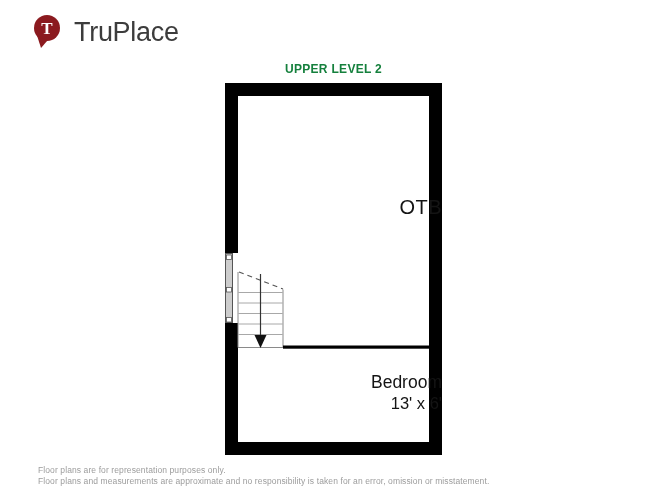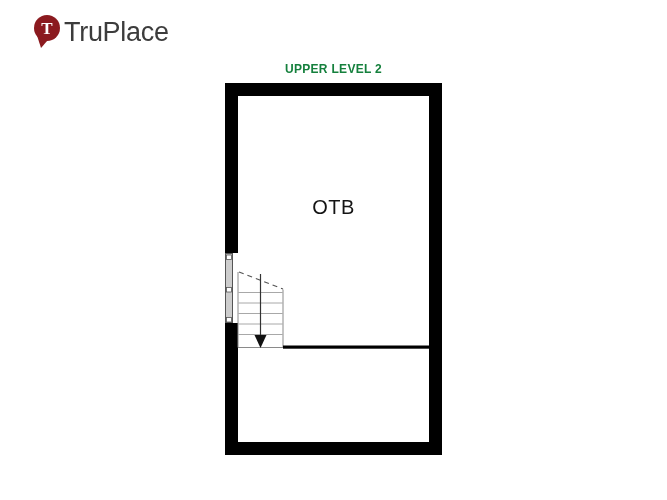--- a/index.html
+++ b/index.html
@@ -10,21 +10,21 @@
   .page{
     position:relative; width:667px; height:500px; background:#ffffff;
     overflow:hidden; font-family:"Liberation Sans", sans-serif;
   }
   
   .logo{position:absolute; left:33px; top:15px; display:flex; align-items:flex-start;}
   .logo-pin{width:28px; height:34px; display:block;}
   .pin-shape{fill:var(--brand);}
   .pin-letter{fill:#ffffff; font-family:"Liberation Serif", serif; font-weight:bold; font-size:17px;}
   .logo-word{
-    margin-left:3px; color:var(--logo-text); font-size:27px; line-height:34px;
+    margin-left:13px; color:var(--logo-text); font-size:27px; line-height:34px;
     font-weight:500; letter-spacing:-0.3px;
   }
   
   .plan-title{
     position:absolute; left:225px; top:62px; width:217px; text-align:center;
     font-size:12px; font-weight:bold; color:#15803d; letter-spacing:0.3px;
   }
   .plan-outline{
     position:absolute; left:225px; top:83px; width:217px; height:372px;
     border:13px solid var(--wall); box-sizing:border-box; background:#fff;
@@ -33,21 +33,21 @@
   .mask{fill:#ffffff;}
   .window-frame{fill:var(--window-fill); stroke:#555; stroke-width:1;}
   .window-tick{fill:#ffffff; stroke:#555; stroke-width:0.8;}
   .stair-edge{stroke:var(--stair-line); stroke-width:1; fill:none;}
   .stair-tread{stroke:var(--tread-line); stroke-width:1;}
   .stair-break{stroke:#555; stroke-width:1.2; stroke-dasharray:5 4; fill:none;}
   .stair-arrow-line{stroke:#333; stroke-width:1.2;}
   .stair-arrow-head{fill:#111;}
   .interior-wall{fill:var(--wall);}
   .room-label{
-    position:absolute; left:225px; width:217px; text-align:center; color:var(--label);
+    position:absolute; left:225px; width:217px; text-align:right; color:var(--label);
   }
   .otb{top:196px; font-size:20px; letter-spacing:0.5px;}
   .bedroom{top:372px; font-size:17.5px; line-height:21px;}
   .bedroom .dims{font-size:16.5px;}
   
   .footer{
     position:absolute; left:38px; top:465px; color:var(--disclaimer);
     font-size:8.5px; line-height:11.3px; letter-spacing:0.1px;
   }
 </style>
@@ -63,20 +63,24 @@
       <text class="pin-letter" x="14" y="19" text-anchor="middle">T</text>
     </svg>
     <span class="logo-word">TruPlace</span>
   </div>
 
   <div class="plan-title">UPPER LEVEL 2</div>
 
   <div class="plan-outline"></div>
 
   <div class="room-label otb">OTB</div>
+  <div class="room-label bedroom">
+    <div>Bedroom</div>
+    <div class="dims">13' x 6'</div>
+  </div>
 
   <svg class="plan-overlay" viewBox="0 0 667 500" aria-hidden="true">
 
     <rect class="mask" x="225" y="253" width="13" height="70"></rect>
 
     <g>
       <rect class="window-frame" x="225.5" y="253.5" width="7" height="69"></rect>
       <rect class="window-tick" x="226.5" y="255" width="5" height="4.5"></rect>
       <rect class="window-tick" x="226.5" y="287.5" width="5" height="4.5"></rect>
       <rect class="window-tick" x="226.5" y="317.5" width="5" height="4.5"></rect>
@@ -92,14 +96,18 @@
       <line class="stair-edge" x1="283" y1="289.5" x2="283" y2="347.5"></line>
       <line class="stair-edge" x1="238" y1="347.5" x2="283" y2="347.5"></line>
       <line class="stair-break" x1="239" y1="272" x2="283" y2="289"></line>
       <line class="stair-arrow-line" x1="260.5" y1="274" x2="260.5" y2="336"></line>
       <polygon class="stair-arrow-head" points="254.5,335 266.5,335 260.5,348"></polygon>
     </g>
 
     <rect class="interior-wall" x="283" y="345.5" width="146" height="3.2"></rect>
   </svg>
 
+  <div class="footer">
+    <div>Floor plans are for representation purposes only.</div>
+    <div>Floor plans and measurements are approximate and no responsibility is taken for an error, omission or misstatement.</div>
+  </div>
 
 </div>
 
 </body></html>

